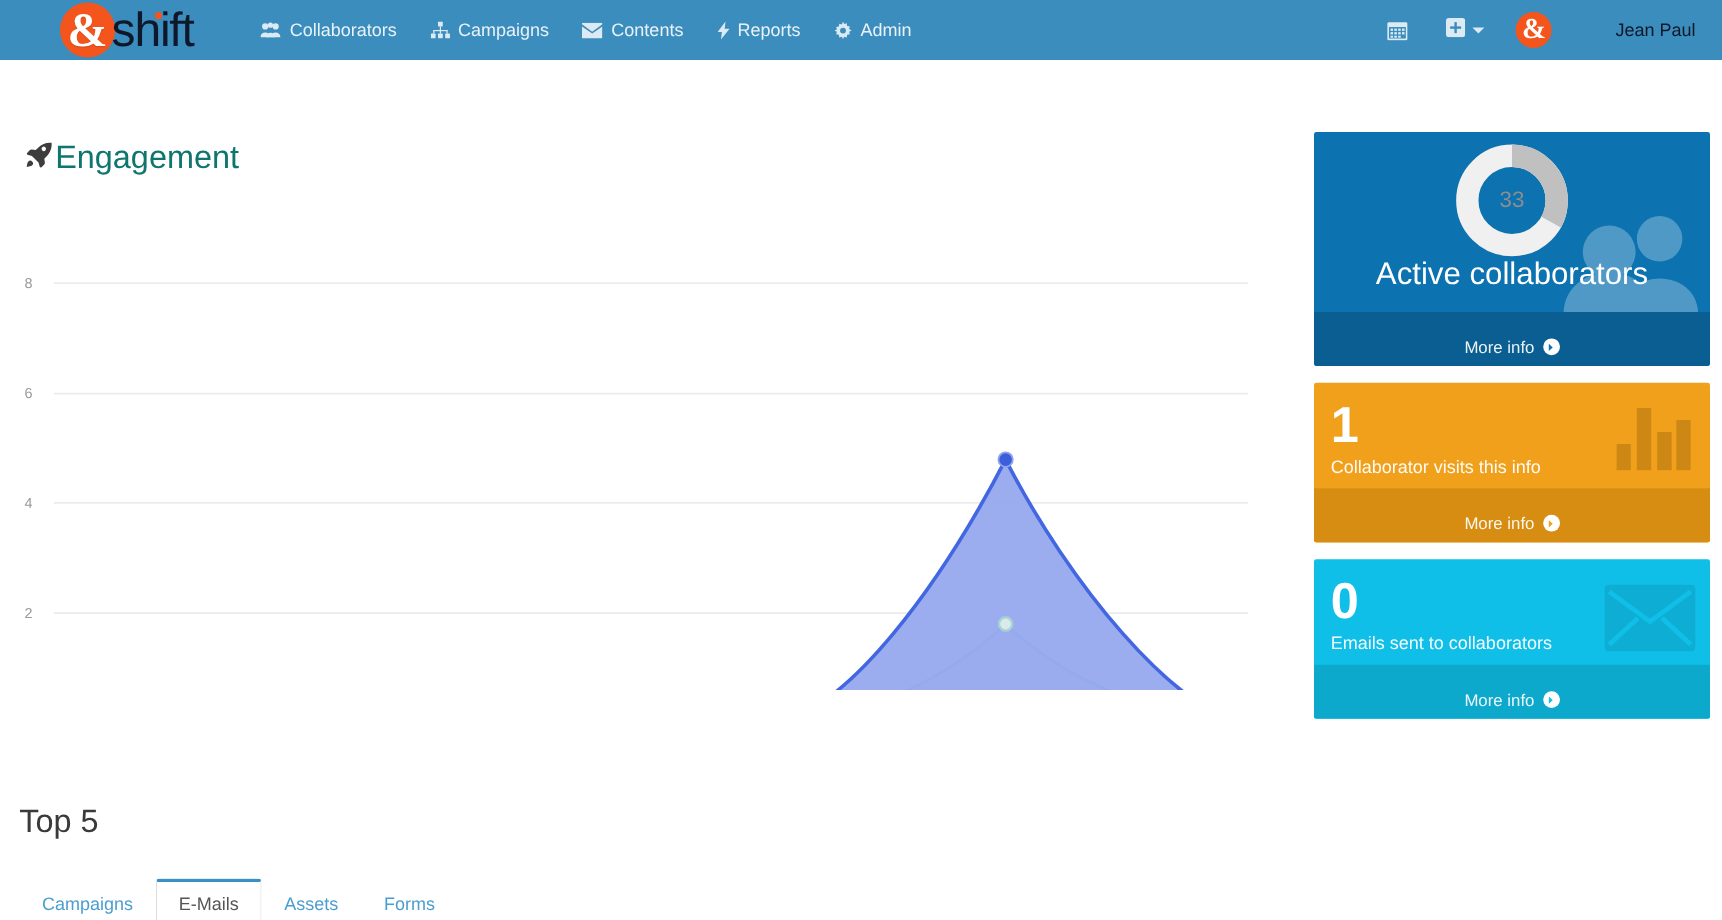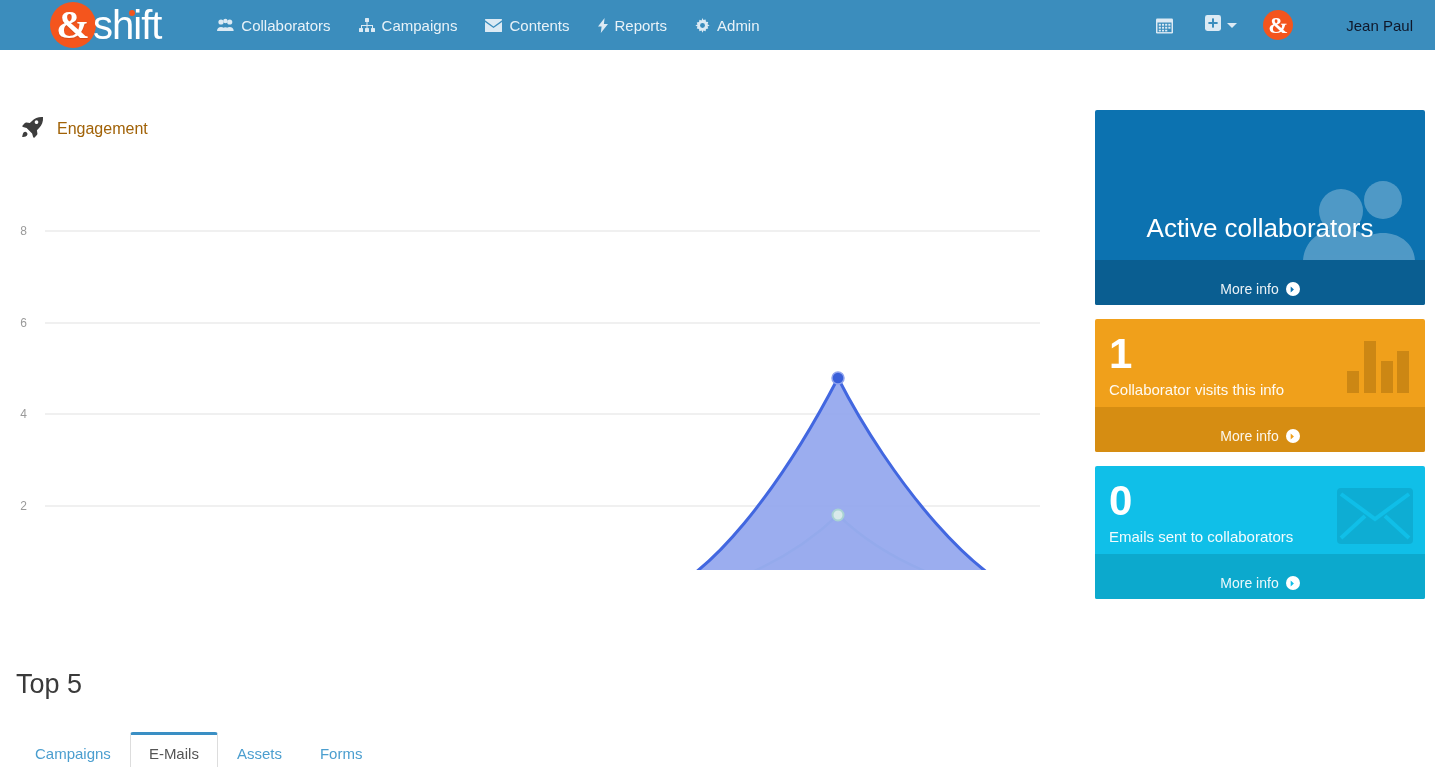--- a/index.html
+++ b/index.html
@@ -32,21 +32,21 @@
     width: 46px; height: 46px; border-radius: 50%;
     background: #f4551d;
     color: #fff;
     font-family: "Liberation Serif", serif;
     font-size: 40px; font-weight: bold;
     display: flex; align-items: center; justify-content: center;
     line-height: 1;
     text-shadow: 0 1px 1px rgba(0,0,0,.15);
   }
   .brand-word {
-    color: #ffffff;
+    color: #0f172a;
     font-size: 40px;
     font-weight: 400;
     letter-spacing: -1px;
     line-height: 46px;
     margin-left: -3px;
     position: relative;
   }
   .brand-dot {
     position: absolute;
     width: 6px; height: 6px; border-radius: 50%;
@@ -100,23 +100,23 @@
     position: absolute; left: 0; top: 50px;
     width: 1080px;
   }
   .content-right {
     position: absolute; left: 1095px; top: 60px;
     width: 330px;
   }
 
   
   .section-title {
-    display: flex; align-items: center; gap: 13px;
+    display: flex; align-items: center; gap: 2px;
     margin: 16px 0 0 22px;
-    font-size: 16px; font-weight: 400; color: #a16207;
+    font-size: 27px; font-weight: 400; color: #0f766e;
   }
 
   
   .chart-wrap { position: relative; width: 1080px; height: 420px; margin-top: 8px; }
   .chart-svg { display: block; }
 
   
   .info-card {
     width: 330px;
     border-radius: 2px;
@@ -377,20 +377,27 @@
     <div class="info-card card-blue">
       <div class="card-body">
         <span class="people-deco">
           <svg width="120" height="86" viewBox="0 0 120 86" fill="#ffffff">
             <circle cx="86" cy="24" r="19"></circle>
             <path d="M54 86c0-17 14-29 32-29s32 12 32 29z"></path>
             <circle cx="44" cy="35" r="22"></circle>
             <path d="M6 86c0-20 17-34 38-34s38 14 38 34z"></path>
           </svg>
         </span>
+        <div class="donut-holder">
+          <svg width="98" height="98" viewBox="0 0 100 100">
+            <circle cx="50" cy="50" r="38" fill="none" stroke="#f0f0f0" stroke-width="19"></circle>
+            <circle cx="50" cy="50" r="38" fill="none" stroke="#c0c0c0" stroke-width="19" stroke-dasharray="78.8 160.0" transform="rotate(-90 50 50)"></circle>
+            <text x="50" y="56" text-anchor="middle" font-family="Liberation Sans, sans-serif" font-size="19" fill="#8d8d8d">33</text>
+          </svg>
+        </div>
         <div class="donut-label">Active collaborators</div>
       </div>
       <div class="card-footer">
         <span>More info</span>
         <span class="arrow-circle">
           <svg width="9" height="9" viewBox="0 0 10 10">
               <path d="M3 1.6 6.6 5 3 8.4z" fill="#0c72b0"></path>
             </svg>
         </span>
       </div>

